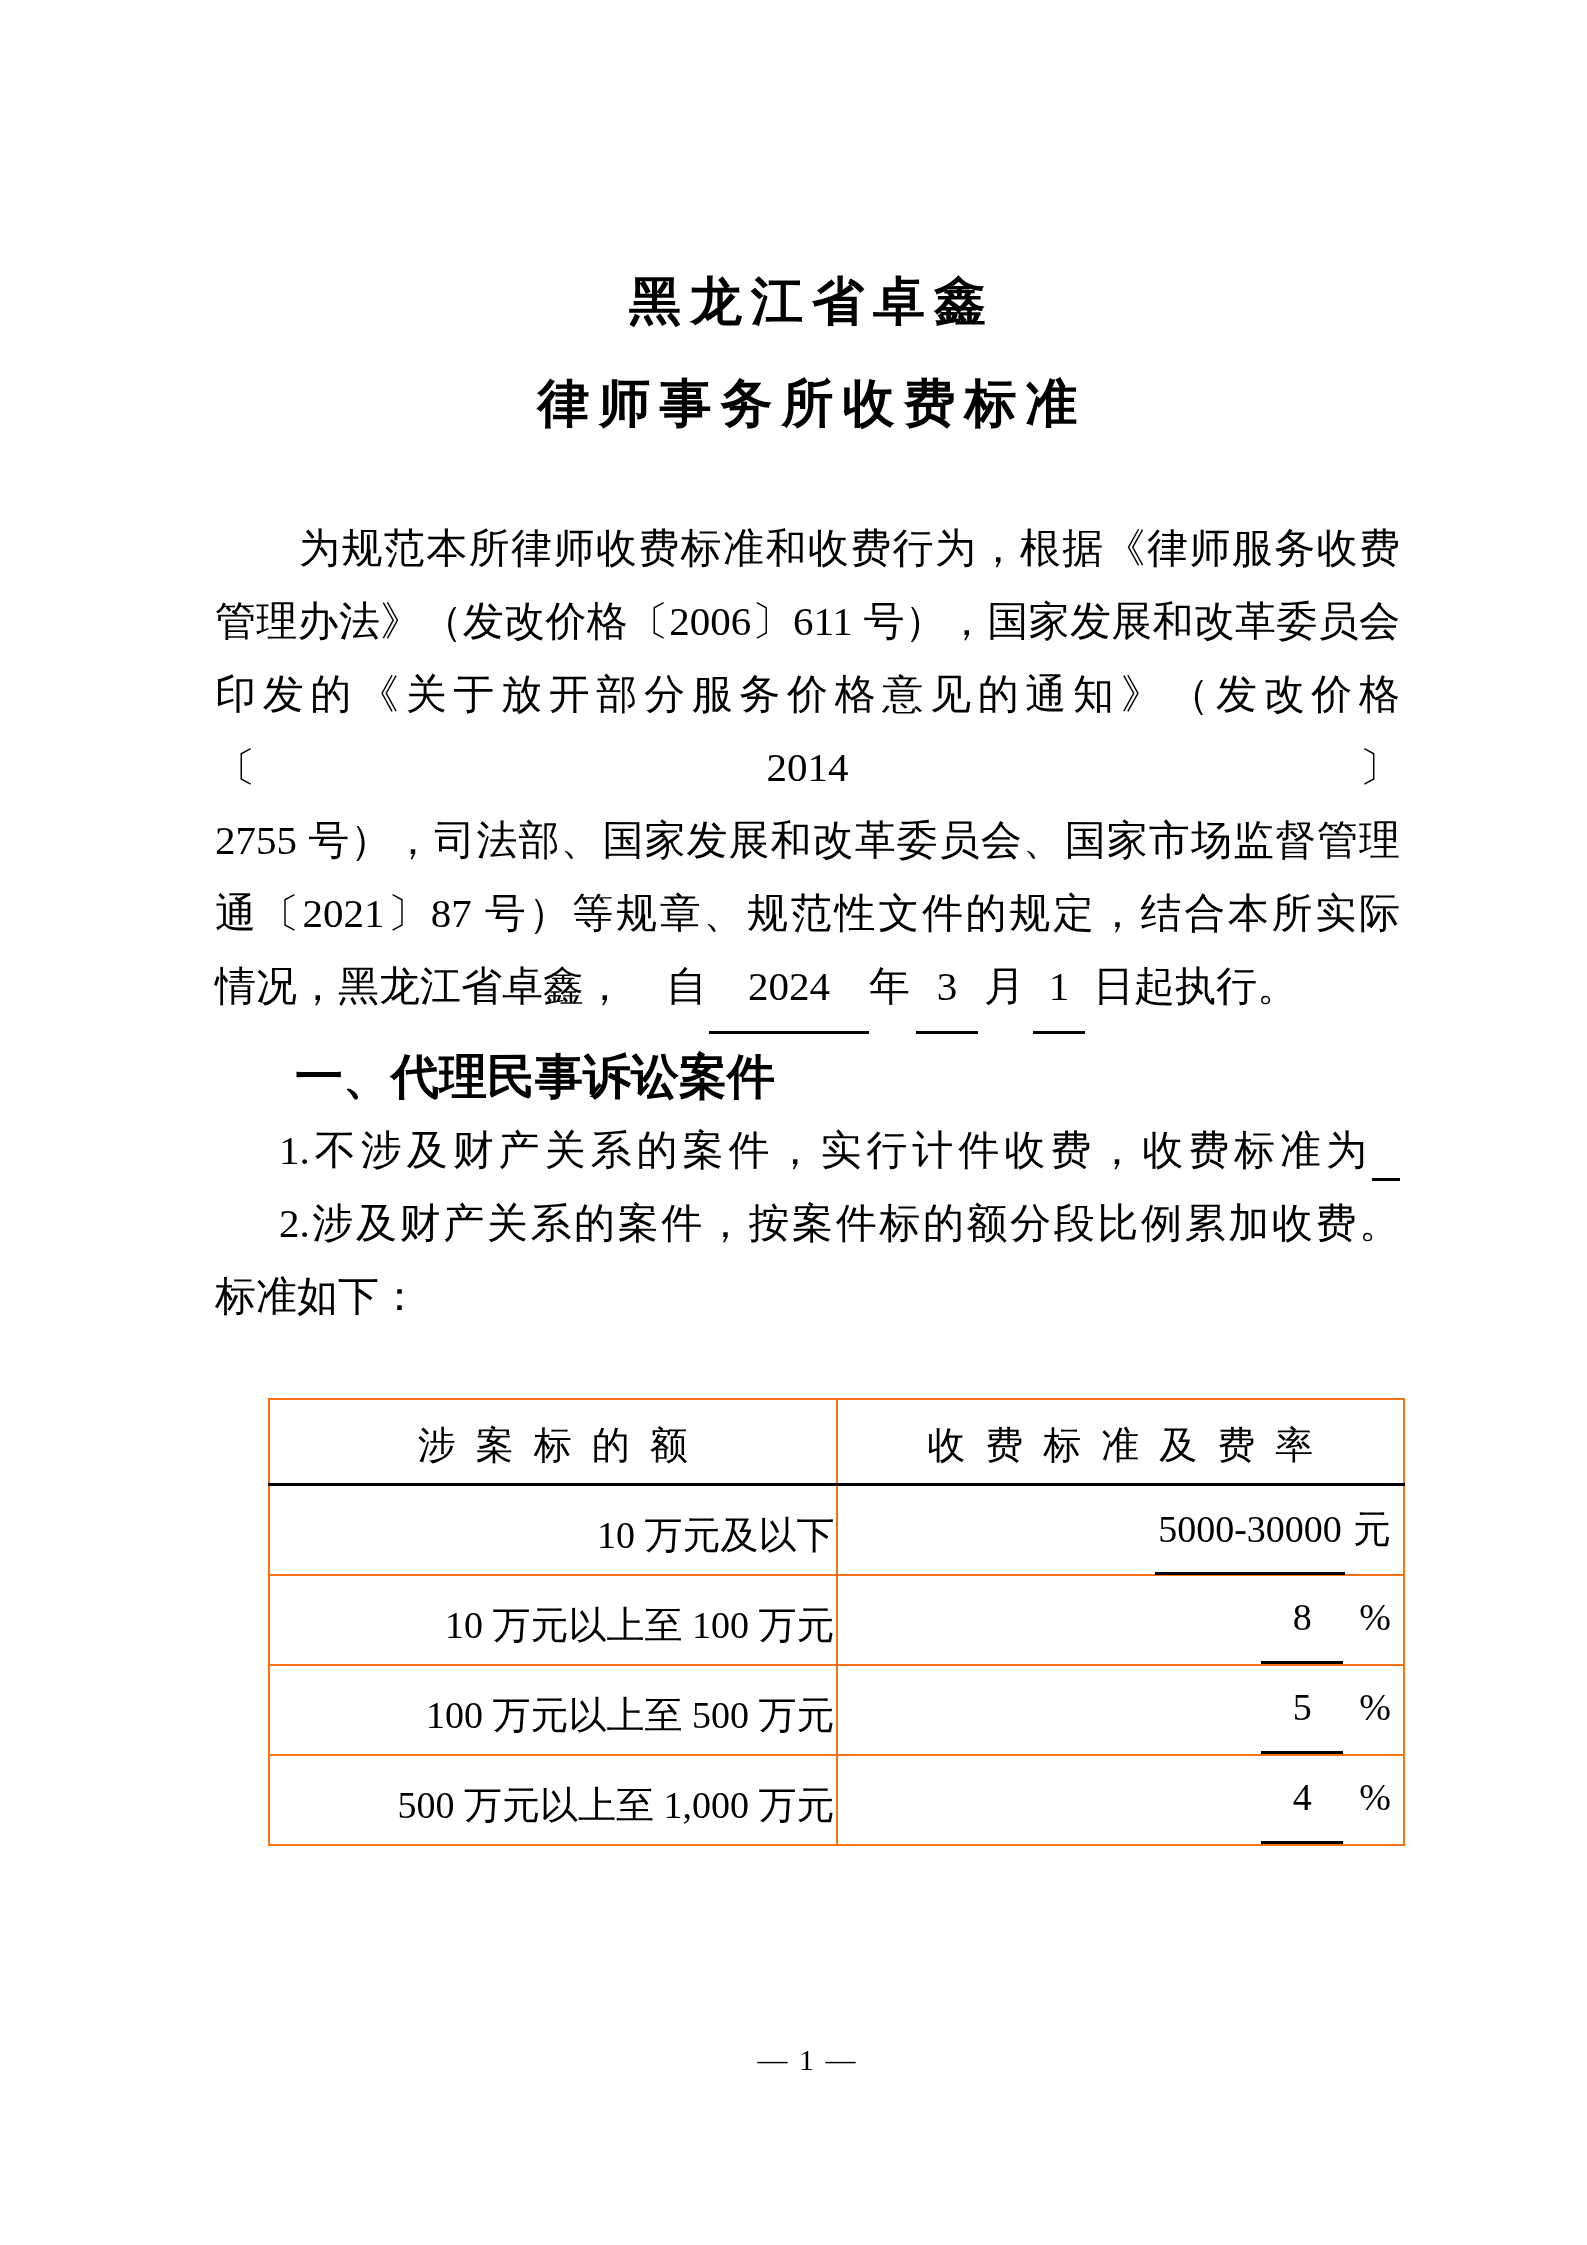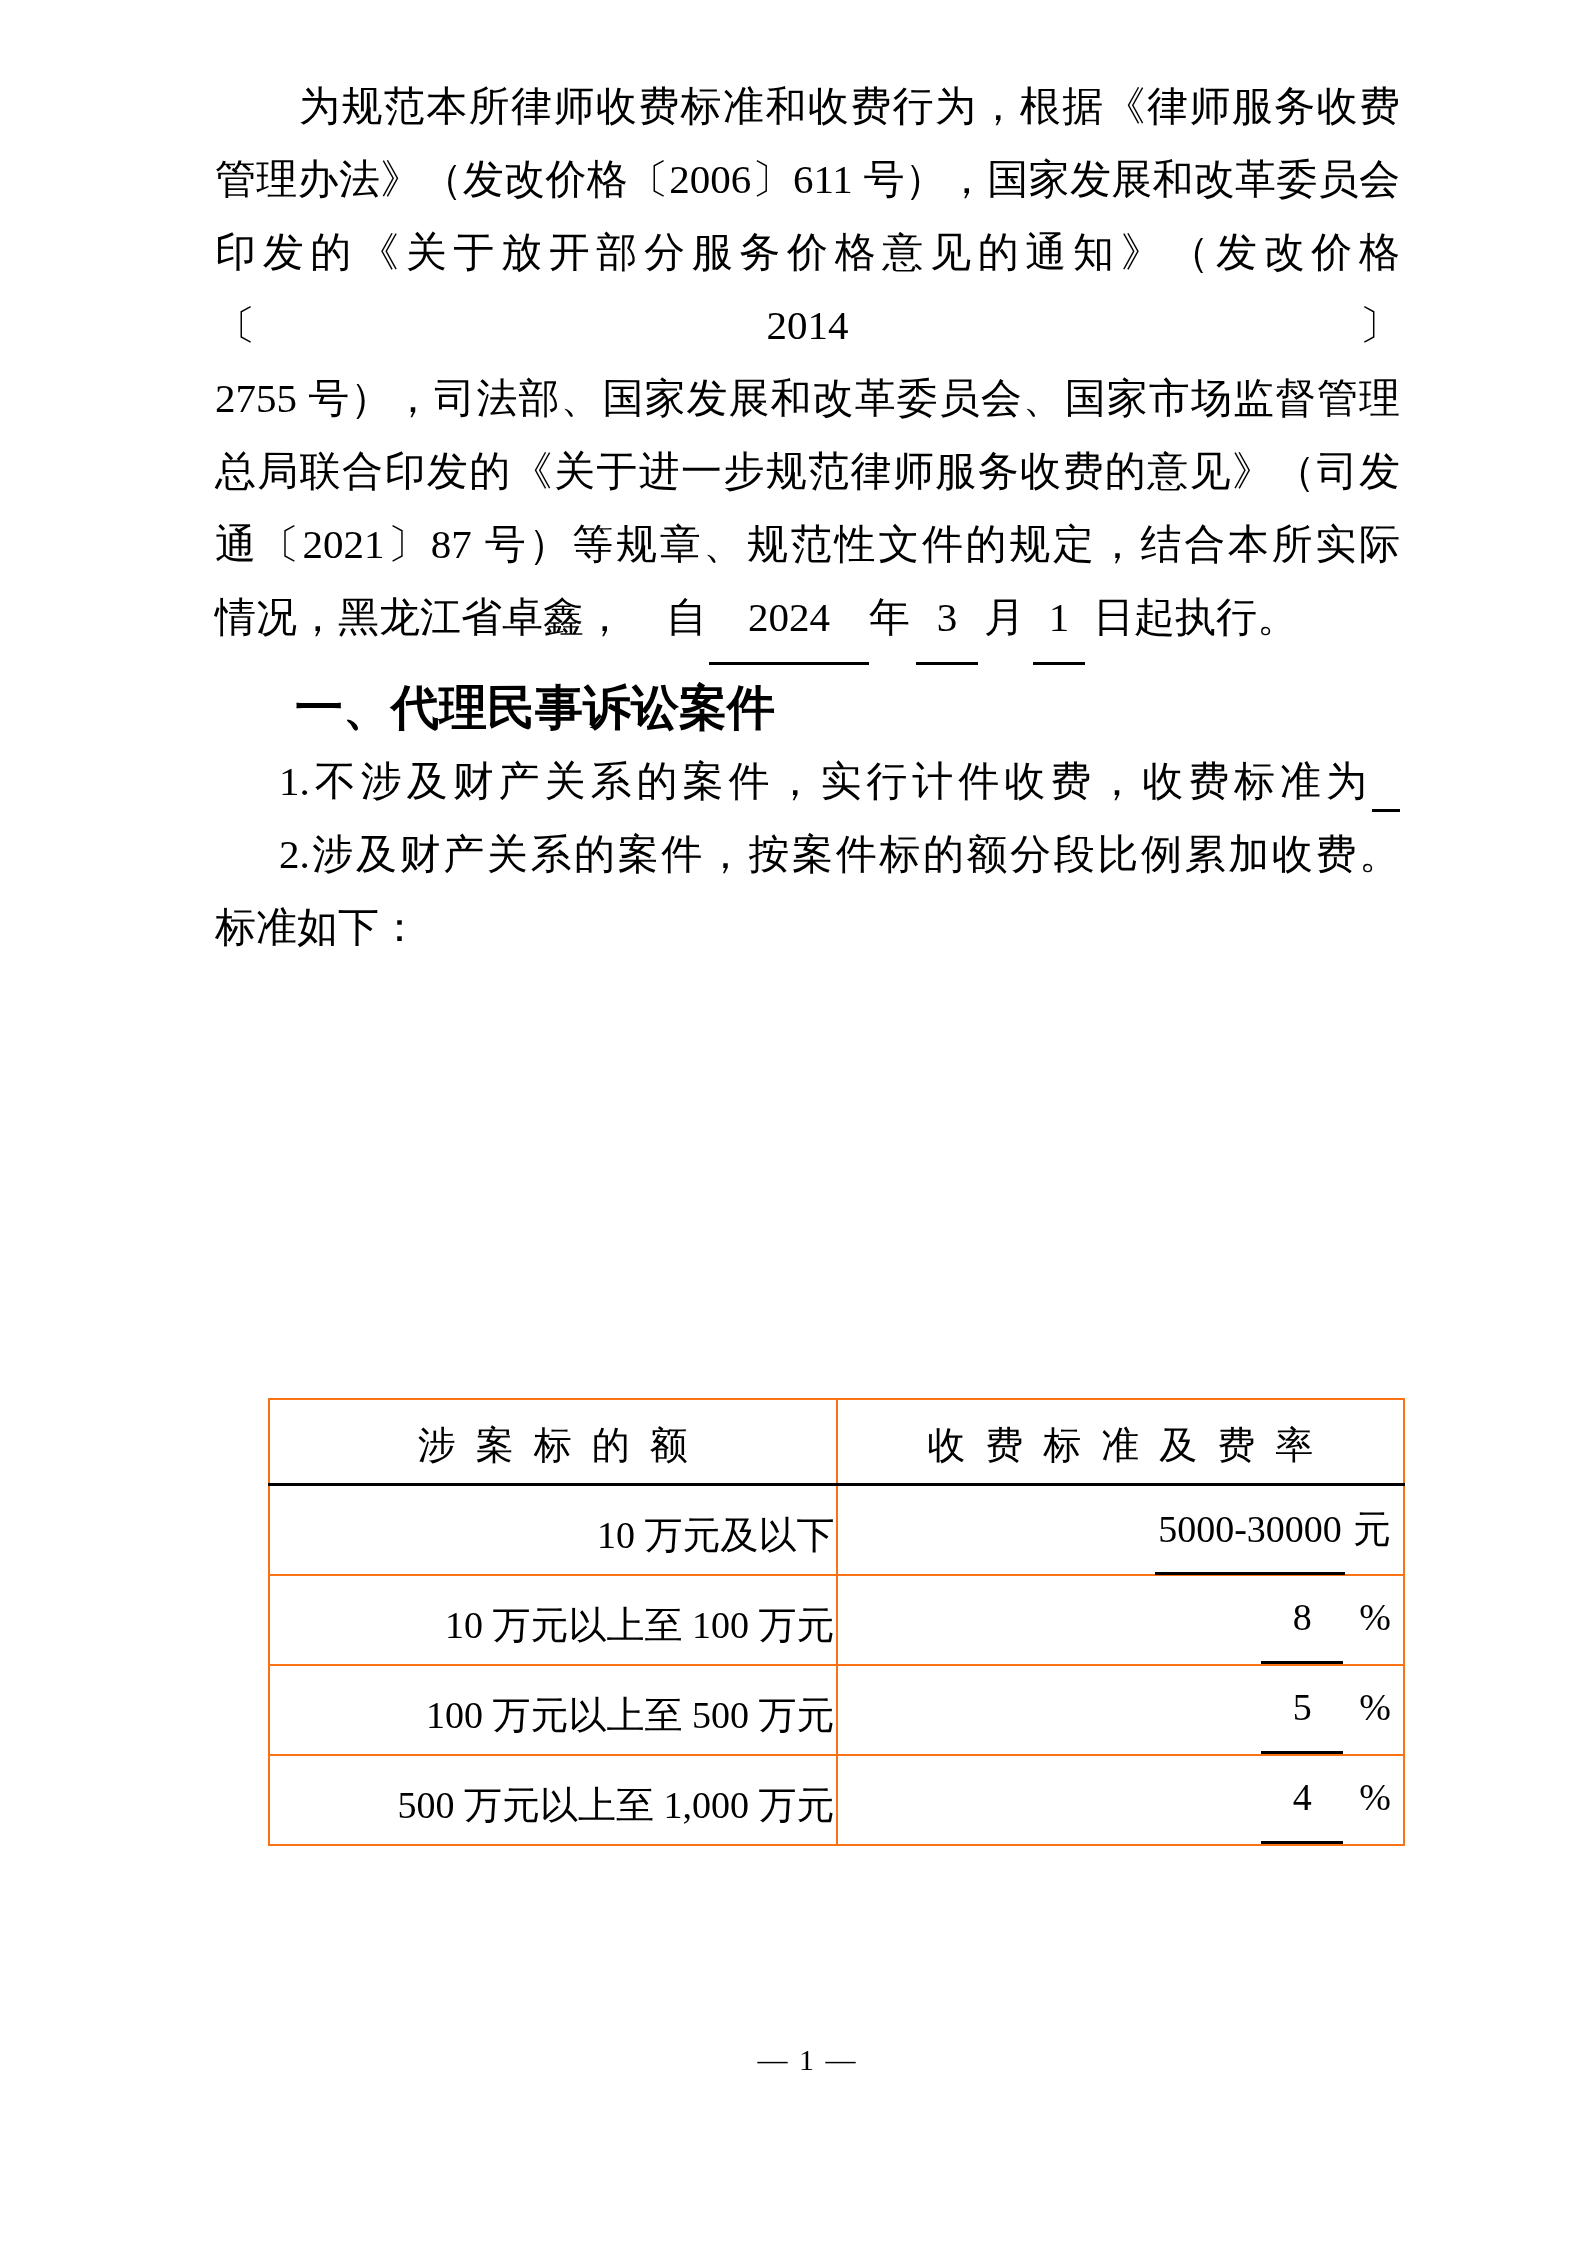--- a/index.html
+++ b/index.html
@@ -83,27 +83,30 @@
     text-align:center;font-size:30px;line-height:40px;
     letter-spacing:2px;
   }
 </style>
 </head>
 <body>
 
 <div class="page">
   <div class="column">
 
+    <div class="title-block">
+      <div class="title-line">黑龙江省卓鑫</div>
+      <div class="title-line second">律师事务所收费标准</div>
+    </div>
 
     <div class="body-block">
       <div class="line just indent-first">为规范本所律师收费标准和收费行为，根据《律师服务收费</div>
       <div class="line just">管理办法》（发改价格〔2006〕611 号），国家发展和改革委员会</div>
       <div class="line just">印发的《关于放开部分服务价格意见的通知》（发改价格〔2014〕</div>
       <div class="line just">2755 号），司法部、国家发展和改革委员会、国家市场监督管理</div>
-      <div class="line just">总局联合印发的《关于进一步规范律师服务收费的意见》（司发</div>
       <div class="line just">通〔2021〕87 号）等规章、规范性文件的规定，结合本所实际</div>
 
       <div class="line">
         <span>情况，黑龙江省卓鑫，　自</span><span class="blank year">2024</span><span>年</span><span class="blank month">3</span><span>月</span><span class="blank day">1</span><span>日起执行。</span>
       </div>
 
       <div class="heading">一、代理民事诉讼案件</div>
 
       <div class="line just indent-item">
         <span>1.不涉及财产关系的案件，实行计件收费，收费标准为</span><span class="blank stub"></span>

